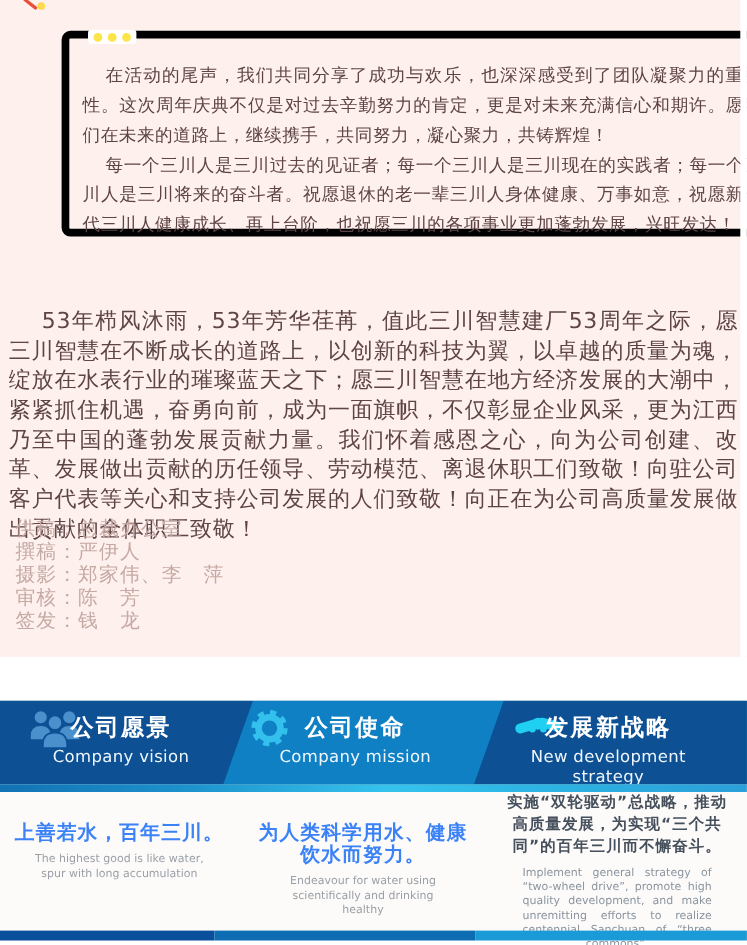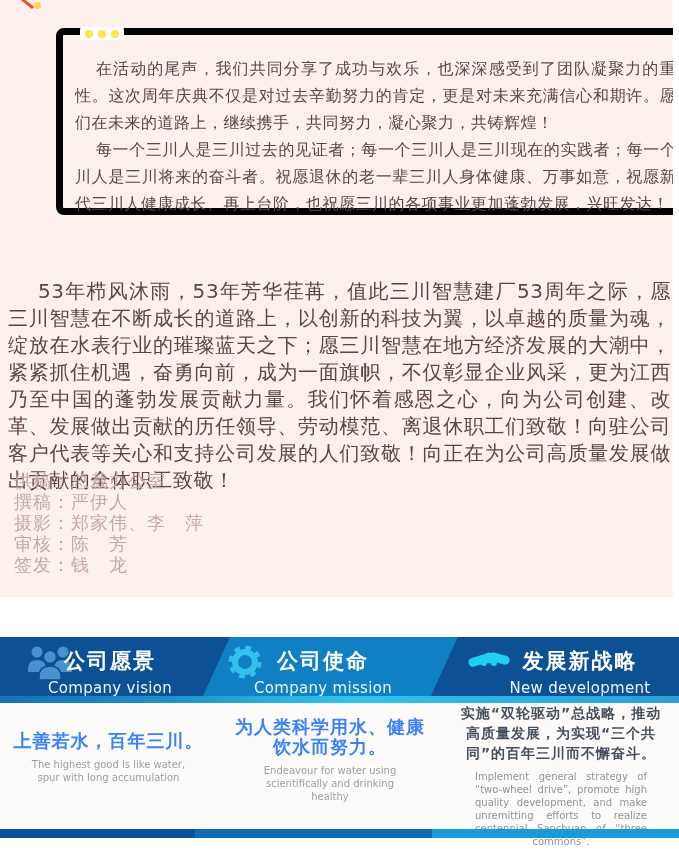--- a/index.html
+++ b/index.html
@@ -55,47 +55,47 @@
   .credits{
     position:absolute;left:14px;top:470px;
     font-size:18px;line-height:21px;color:#c6a9a4;letter-spacing:1px;
   }
   .credit-row{white-space:pre;}
 
   
   .white-gap{width:679px;height:40px;background:#ffffff;}
 
   
-  .banner-row{position:relative;width:679px;height:59px;background:#0369a1;}
+  .banner-row{position:relative;width:679px;height:76px;background:#0369a1;}
   .banner-seg{position:absolute;inset:0;}
   .seg-vision{background:#0d5094;clip-path:polygon(0 0,230px 0,203px 100%,0 100%);}
   .seg-mission{background:#1080c4;clip-path:polygon(230px 0,458px 0,431px 100%,203px 100%);}
   .seg-strategy{background:#0d5094;clip-path:polygon(458px 0,679px 0,679px 100%,431px 100%);}
   .banner-icon{position:absolute;}
   .icon-people{left:26px;top:6px;}
   .icon-gear{left:227px;top:7px;}
   .icon-hands{left:466px;top:6px;}
   .banner-text{position:absolute;top:11px;text-align:center;color:#ffffff;}
   .bt-vision{left:30px;width:160px;}
   .bt-mission{left:238px;width:170px;}
-  .bt-strategy{left:480px;width:200px;}
+  .bt-strategy{left:453px;width:200px;}
   .banner-title{font-size:21px;font-weight:bold;letter-spacing:2px;line-height:26px;}
   .banner-sub{font-size:15px;margin-top:5px;color:#eef6fd;letter-spacing:0.3px;}
 
   
   .stripe{
     width:679px;height:7px;
     background:linear-gradient(90deg,#1272b4 0%,#1d92cc 25%,#35c3ee 52%,#2bb2e2 75%,#2b9fd9 100%);
   }
 
   
   .quotes-row{display:flex;width:679px;height:126px;background:#fcfbfa;}
   .quote-col{box-sizing:border-box;}
   .qc1{width:217px;padding-top:28px;}
-  .qc2{width:226px;padding-top:14px;}
+  .qc2{width:226px;padding-top:28px;}
   .qc3{width:236px;padding-top:0;}
   .quote-zh{
     font-size:18px;font-weight:bold;color:#3b82f6;text-align:center;
     letter-spacing:1px;line-height:20px;margin:0 auto;width:92%;
   }
   .qc3 .quote-zh{font-size:14px;color:#46505c;width:210px;}
   .quote-en{
     font-size:10px;color:#9aa0a6;text-align:center;line-height:13px;
     margin:7px auto 0;width:160px;
   }

